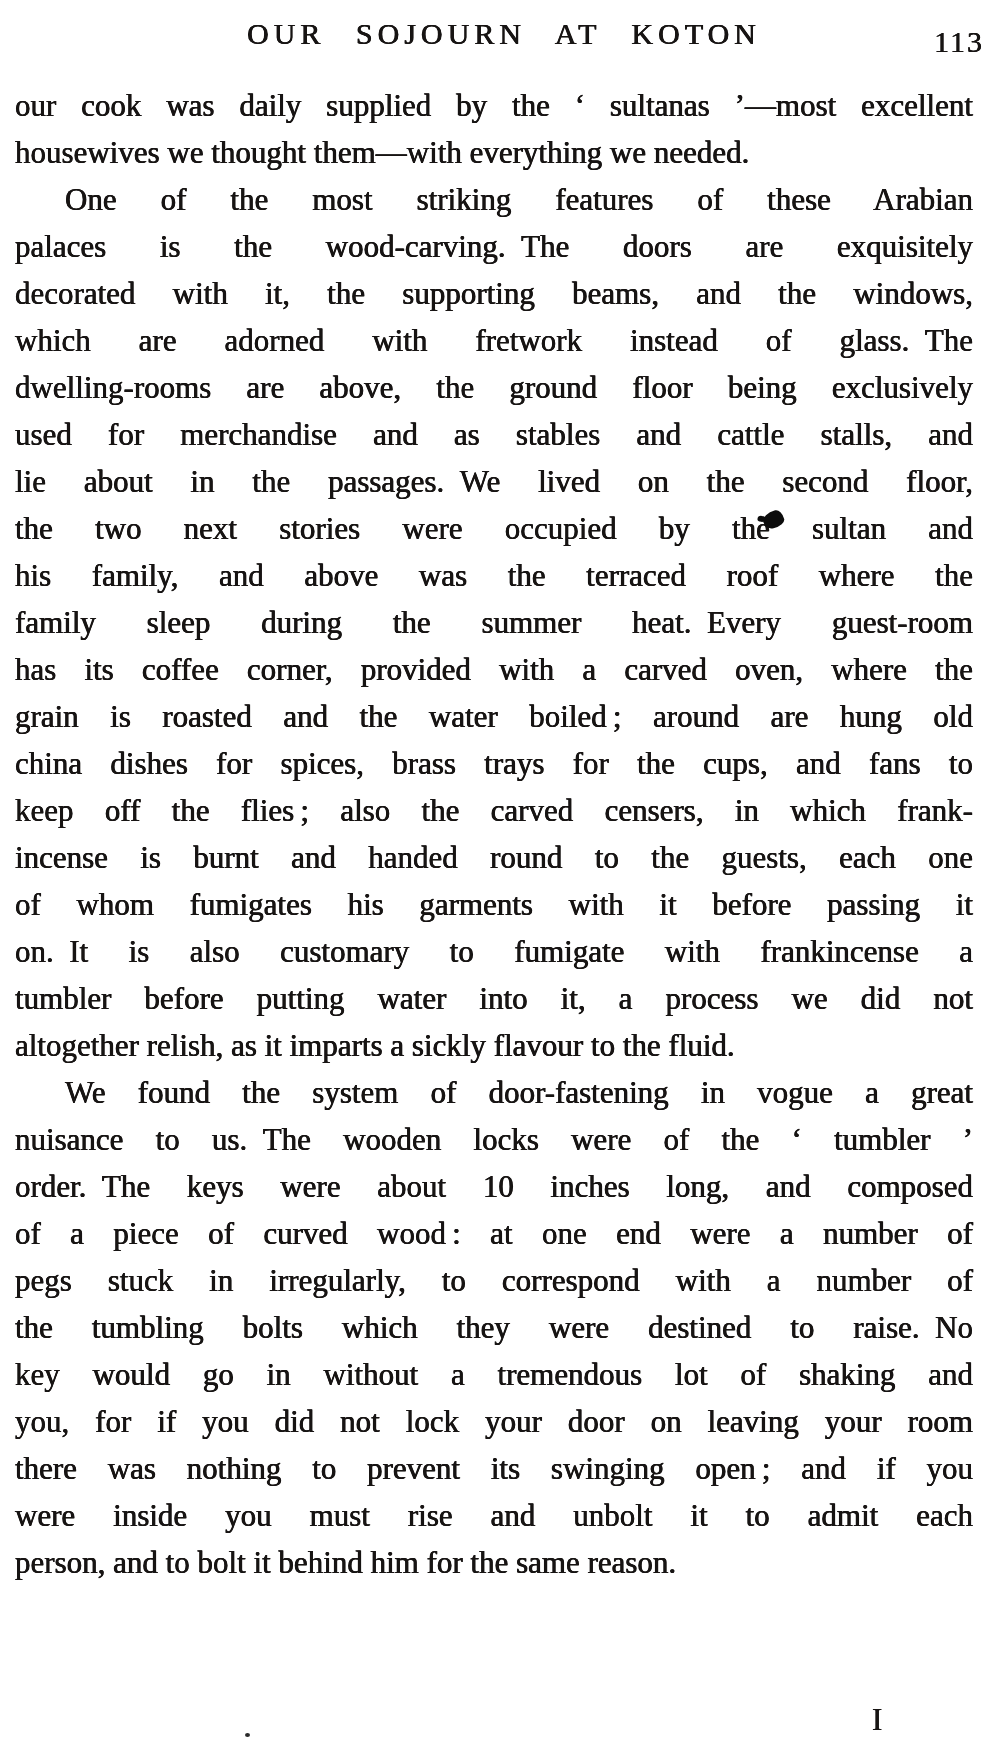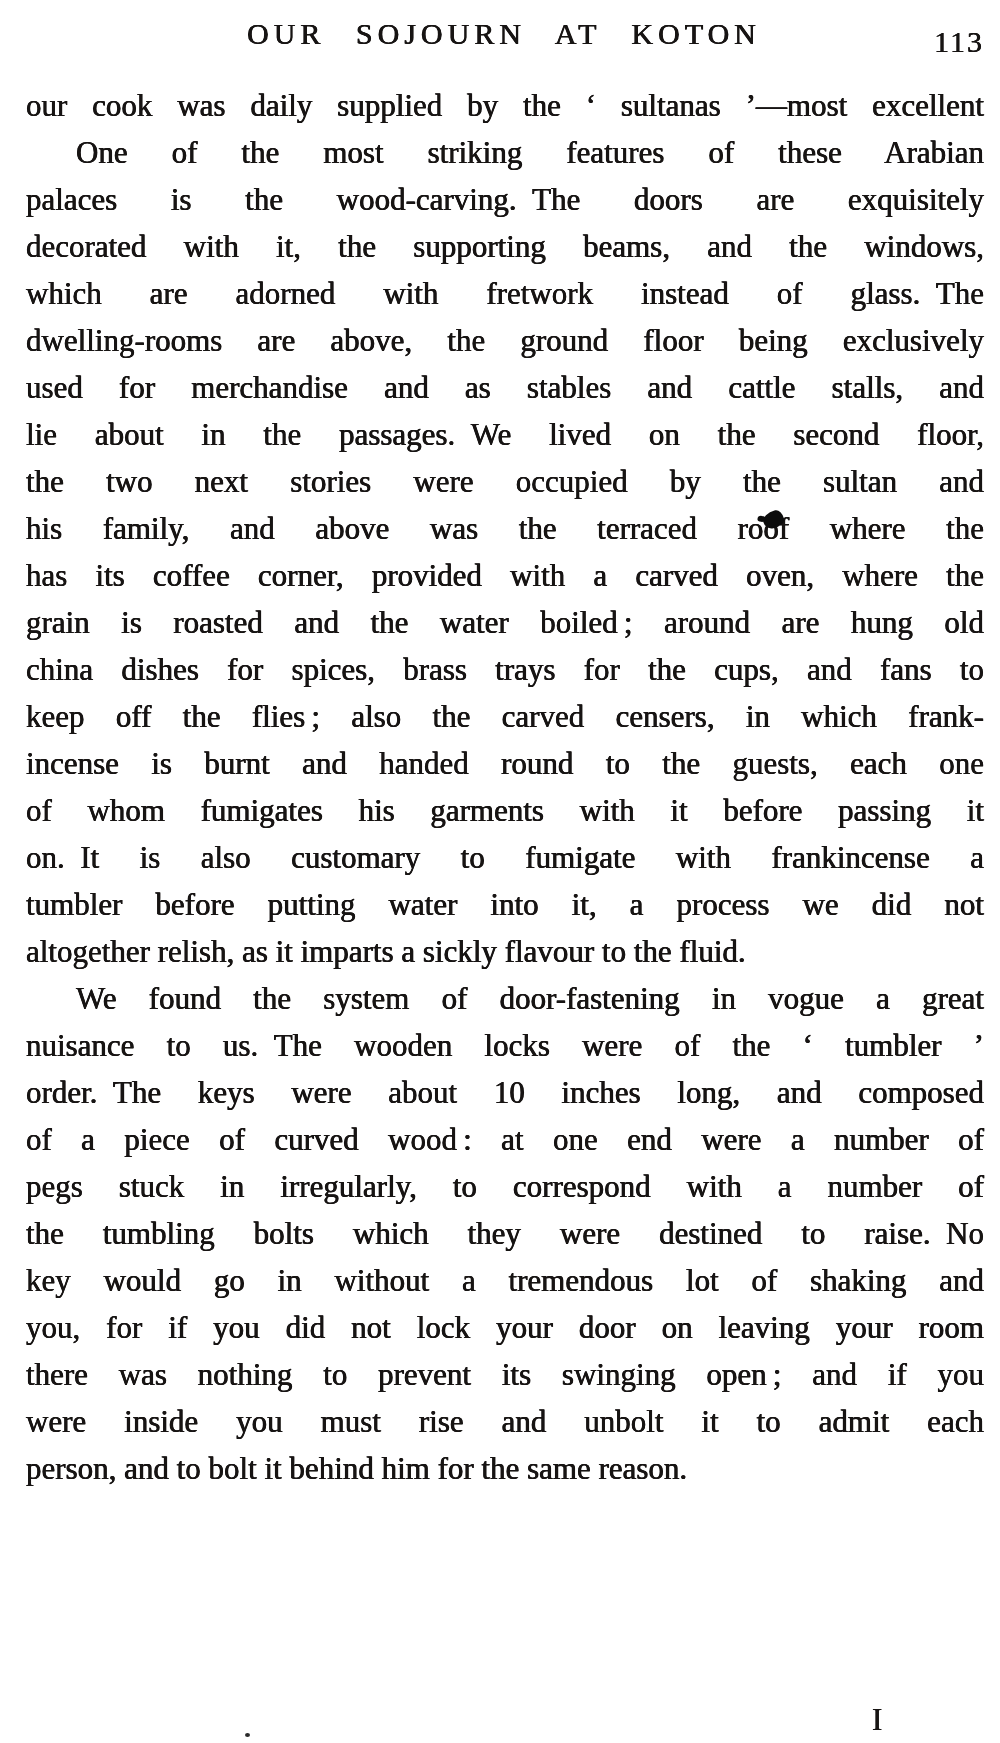--- a/index.html
+++ b/index.html
@@ -39,21 +39,21 @@
     right: 0;
     font-size: 30px;
     line-height: 40px;
     letter-spacing: 2px;
     text-shadow: 0.35px 0 0 currentColor, -0.35px 0 0 currentColor;
   }
   
   .text-block {
     position: absolute;
     top: 82px;
-    left: 26px;
+    left: 15px;
     width: 958px;
     font-size: 31px;
     line-height: 47px;
     text-shadow: 0.35px 0 0 currentColor, -0.35px 0 0 currentColor;
   }
   .line {
     text-align: justify;
     text-align-last: justify;
     white-space: normal;
   }
@@ -111,32 +111,34 @@
 
   <div class="running-head">
     <div class="running-title">OUR SOJOURN AT KOTON</div>
     <div class="page-number">113</div>
   </div>
 
   <div class="text-block">
 
     <div class="paragraph">
       <div class="line">our cook was daily supplied by the ‘ sultanas ’—most excellent</div>
+      <div class="line para-end">housewives we thought them—with everything we needed.</div>
     </div>
 
     <div class="paragraph">
       <div class="line indent">One of the most striking features of these Arabian</div>
       <div class="line">palaces is the wood-carving. The doors are exquisitely</div>
       <div class="line">decorated with it, the supporting beams, and the windows,</div>
       <div class="line">which are adorned with fretwork instead of glass. The</div>
       <div class="line">dwelling-rooms are above, the ground floor being exclusively</div>
       <div class="line">used for merchandise and as stables and cattle stalls, and</div>
       <div class="line">lie about in the passages. We lived on the second floor,</div>
       <div class="line">the two next stories were occupied by the sultan and</div>
       <div class="line">his family, and above was the terraced roof where the</div>
+      <div class="line">family sleep during the summer heat. Every guest-room</div>
       <div class="line">has its coffee corner, provided with a carved oven, where the</div>
       <div class="line">grain is roasted and the water boiled ; around are hung old</div>
       <div class="line">china dishes for spices, brass trays for the cups, and fans to</div>
       <div class="line">keep off the flies ; also the carved censers, in which frank-</div>
       <div class="line">incense is burnt and handed round to the guests, each one</div>
       <div class="line">of whom fumigates his garments with it before passing it</div>
       <div class="line">on. It is also customary to fumigate with frankincense a</div>
       <div class="line">tumbler before putting water into it, a process we did not</div>
       <div class="line para-end">altogether relish, as it imparts a sickly flavour to the fluid.</div>
     </div>

